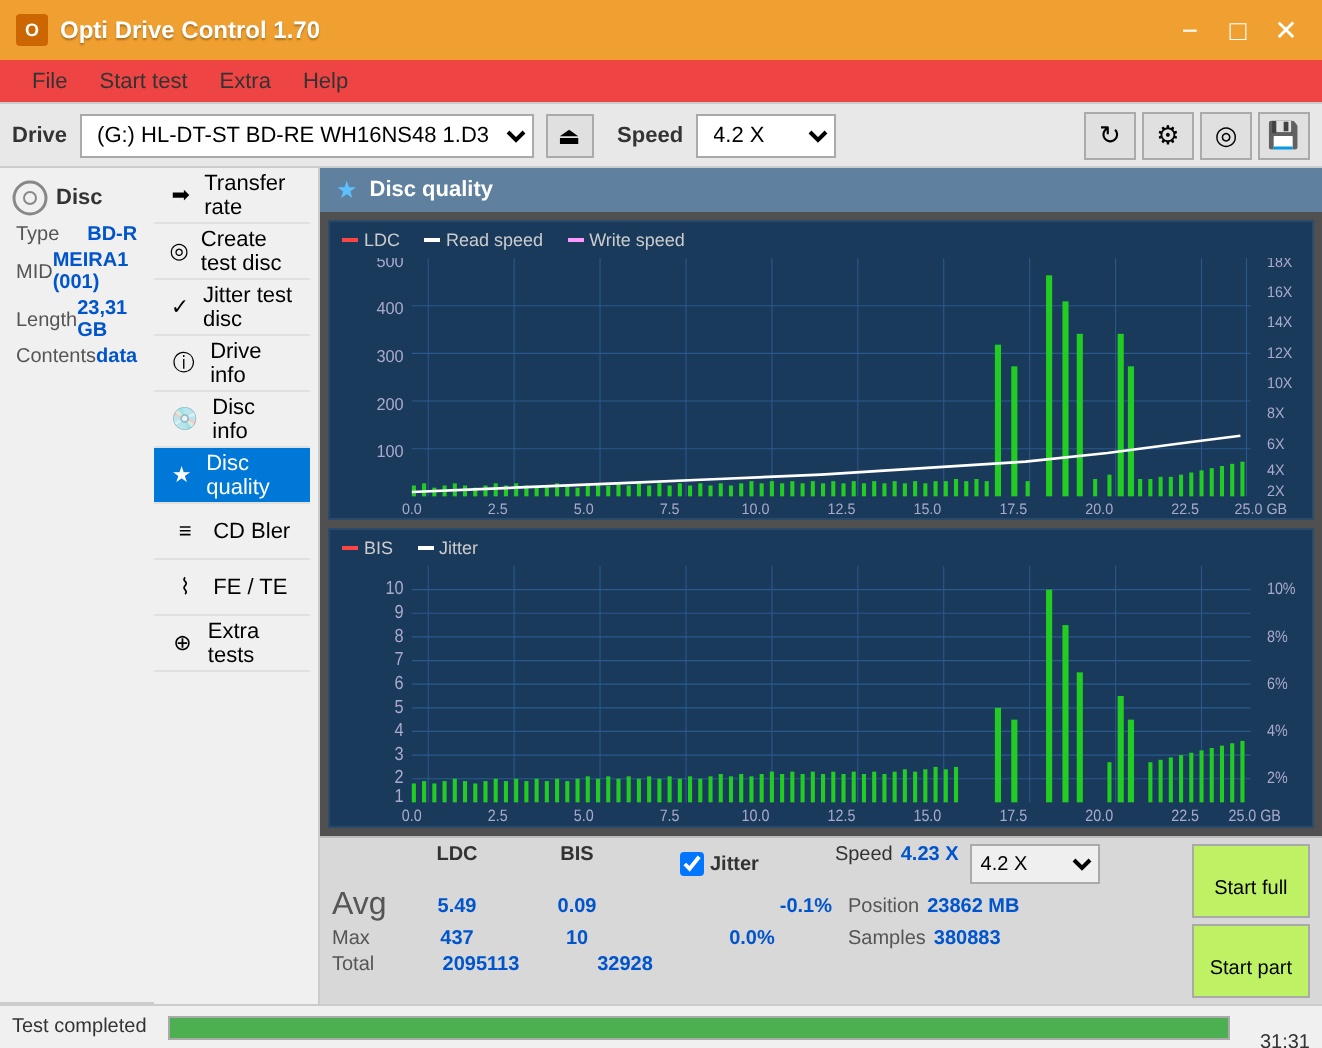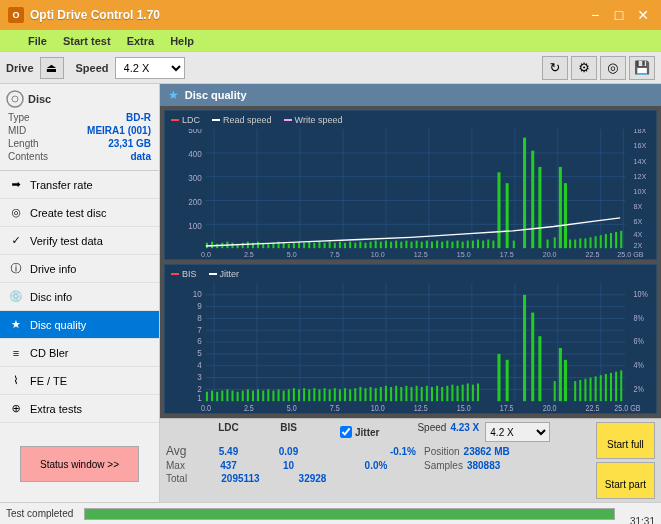--- a/index.html
+++ b/index.html
@@ -7,38 +7,38 @@
     
     
     .titlebar { background: #f0a030; height: 30px; display: flex; align-items: center; justify-content: space-between; padding: 0 8px; }
     .titlebar-left { display: flex; align-items: center; gap: 6px; }
     .titlebar-icon { width: 16px; height: 16px; background: #cc6600; border-radius: 2px; display: flex; align-items: center; justify-content: center; color: white; font-size: 9px; font-weight: bold; }
     .titlebar-title { color: white; font-size: 12px; font-weight: 600; text-shadow: 0 1px 1px rgba(0,0,0,0.3); }
     .titlebar-controls { display: flex; gap: 4px; }
     .titlebar-btn { width: 20px; height: 18px; background: transparent; border: none; cursor: pointer; display: flex; align-items: center; justify-content: center; color: white; font-size: 14px; }
     
     
-    .menubar { background: #bef264; height: 22px; display: flex; align-items: center; padding: 0 20px; border-bottom: 1px solid #ccc; font-weight: bold; }
+    .menubar { background: #ef4444; height: 22px; display: flex; align-items: center; padding: 0 8px; border-bottom: 1px solid #ccc; }
     .menu-item { padding: 2px 8px; cursor: pointer; font-size: 11px; color: #333; }
     
     
     .drivebar { background: #e8e8e8; height: 32px; display: flex; align-items: center; padding: 0 6px; gap: 6px; border-bottom: 1px solid #ccc; }
     .drive-label { font-size: 11px; font-weight: 600; color: #333; }
     .drive-select { height: 22px; font-size: 11px; border: 1px solid #aaa; background: white; padding: 0 4px; min-width: 220px; }
     .drive-icon-btn { width: 24px; height: 22px; background: #e0e0e0; border: 1px solid #aaa; cursor: pointer; display: flex; align-items: center; justify-content: center; font-size: 12px; }
     .speed-label { font-size: 11px; font-weight: 600; color: #333; margin-left: 6px; }
     .speed-select { height: 22px; font-size: 11px; border: 1px solid #aaa; background: white; padding: 0 4px; width: 70px; }
     .drivebar-icons { margin-left: auto; display: flex; gap: 3px; }
     .toolbar-icon-btn { width: 26px; height: 24px; background: #e0e0e0; border: 1px solid #aaa; cursor: pointer; display: flex; align-items: center; justify-content: center; font-size: 13px; }
     
     
     .main { display: flex; height: calc(524px - 30px - 22px - 32px - 22px); }
     
     
-    .sidebar { width: 160px; background: #f0f0f0; border-right: 1px solid #ccc; display: flex; flex-direction: column; }
+    .sidebar { width: 160px; background: #f0f0f0; border-right: 1px solid #ccc; display: flex; flex-direction: row; }
     .disc-panel { padding: 6px; border-bottom: 1px solid #ccc; }
     .disc-header { display: flex; align-items: center; gap: 4px; margin-bottom: 4px; }
     .disc-header-icon { width: 18px; height: 18px; }
     .disc-header-label { font-size: 11px; font-weight: 600; color: #333; }
     .disc-row { display: flex; justify-content: space-between; align-items: center; margin-bottom: 2px; padding: 0 2px; }
     .disc-row-label { font-size: 10px; color: #555; }
     .disc-row-value { font-size: 10px; color: #0055cc; font-weight: 600; }
     .disc-label-row { display: flex; align-items: center; gap: 4px; margin-top: 3px; padding: 0 2px; }
     .disc-label-input { height: 16px; border: 1px solid #aaa; font-size: 10px; flex: 1; }
     .disc-label-btn { width: 18px; height: 16px; background: #e0e0e0; border: 1px solid #aaa; cursor: pointer; display: flex; align-items: center; justify-content: center; font-size: 10px; }
@@ -65,21 +65,21 @@
     .legend-item { display: flex; align-items: center; gap: 3px; font-size: 9px; color: #ccc; }
     .legend-dot { width: 8px; height: 2px; }
     
     .chart-inner { position: relative; height: calc(100% - 18px); }
     .chart-svg { width: 100%; height: 100%; }
     
     
     .stats-bar { background: #d8d8d8; border-top: 1px solid #bbb; padding: 3px 6px; display: flex; align-items: flex-start; gap: 20px; }
     
     .btn-group { display: flex; flex-direction: column; gap: 3px; }
-    .action-btn { height: 37px; background: #fde047; border: 1px solid #aaa; cursor: pointer; font-size: 10px; padding: 16px 8px; white-space: nowrap; }
+    .action-btn { height: 37px; background: #bef264; border: 1px solid #aaa; cursor: pointer; font-size: 10px; padding: 16px 8px; white-space: nowrap; }
     
     
     .statusbar { height: 22px; background: #f0f0f0; border-top: 1px solid #ccc; display: flex; align-items: center; padding: 0 6px; gap: 11px; }
     .status-text { font-size: 10px; color: #333; }
     .progress-bar-outer { flex: 1; height: 12px; background: white; border: 1px solid #aaa; }
     .progress-bar-inner { height: 100%; background: #4caf50; }
     .status-time { font-size: 10px; color: #333; margin-left: 4px; margin-top: 15px; }
     
     select { font-size: 11px; }
   </style>
@@ -102,20 +102,23 @@
 
 <div class="menubar">
   <span class="menu-item">File</span>
   <span class="menu-item">Start test</span>
   <span class="menu-item">Extra</span>
   <span class="menu-item">Help</span>
 </div>
 
 <div class="drivebar">
   <span class="drive-label">Drive</span>
+  <select class="drive-select">
+    <option>(G:) HL-DT-ST BD-RE  WH16NS48 1.D3</option>
+  </select>
   <button class="drive-icon-btn">⏏</button>
   <span class="speed-label">Speed</span>
   <select class="speed-select">
     <option>4.2 X</option>
   </select>
   <div class="drivebar-icons">
     <button class="toolbar-icon-btn">↻</button>
     <button class="toolbar-icon-btn">⚙</button>
     <button class="toolbar-icon-btn">◎</button>
     <button class="toolbar-icon-btn">💾</button>
@@ -156,21 +159,21 @@
       <div class="nav-item">
         <span class="nav-item-icon">➡</span>
         <span class="nav-item-label">Transfer rate</span>
       </div>
       <div class="nav-item">
         <span class="nav-item-icon">◎</span>
         <span class="nav-item-label">Create test disc</span>
       </div>
       <div class="nav-item">
         <span class="nav-item-icon">✓</span>
-        <span class="nav-item-label">Verify test data</span>
+        <span class="nav-item-label">Jitter test disc</span>
       </div>
       <div class="nav-item">
         <span class="nav-item-icon">ⓘ</span>
         <span class="nav-item-label">Drive info</span>
       </div>
       <div class="nav-item">
         <span class="nav-item-icon">💿</span>
         <span class="nav-item-label">Disc info</span>
       </div>
       <div class="nav-item active">
@@ -510,21 +513,21 @@
           </div>
           <div style="width:30px;"></div>
           <span style="font-size:10px;color:#333;margin-left:8px;">Speed</span>
           <span style="font-size:10px;color:#0055cc;font-weight:600;margin-left:4px;">4.23 X</span>
           <select style="height:20px;font-size:10px;border:1px solid #aaa;margin-left:6px;width:65px;">
             <option>4.2 X</option>
           </select>
         </div>
 
         <div style="display:flex;gap:0px;align-items:center;">
-          <div style="width:30px;font-size:12px;color:#555;">Avg</div>
+          <div style="width:30px;font-size:16px;color:#555;">Avg</div>
           <div style="width:65px;text-align:center;font-size:10px;color:#0055cc;font-weight:600;">5.49</div>
           <div style="width:55px;text-align:center;font-size:10px;color:#0055cc;font-weight:600;">0.09</div>
           <div style="width:80px;text-align:right;font-size:10px;color:#0055cc;font-weight:600;margin-left:20px;">-0.1%</div>
           <span style="font-size:10px;color:#555;margin-left:8px;">Position</span>
           <span style="font-size:10px;color:#0055cc;font-weight:600;margin-left:4px;">23862 MB</span>
         </div>
 
         <div style="display:flex;gap:0px;align-items:center;">
           <div style="width:30px;font-size:10px;color:#555;">Max</div>
           <div style="width:65px;text-align:center;font-size:10px;color:#0055cc;font-weight:600;">437</div>

